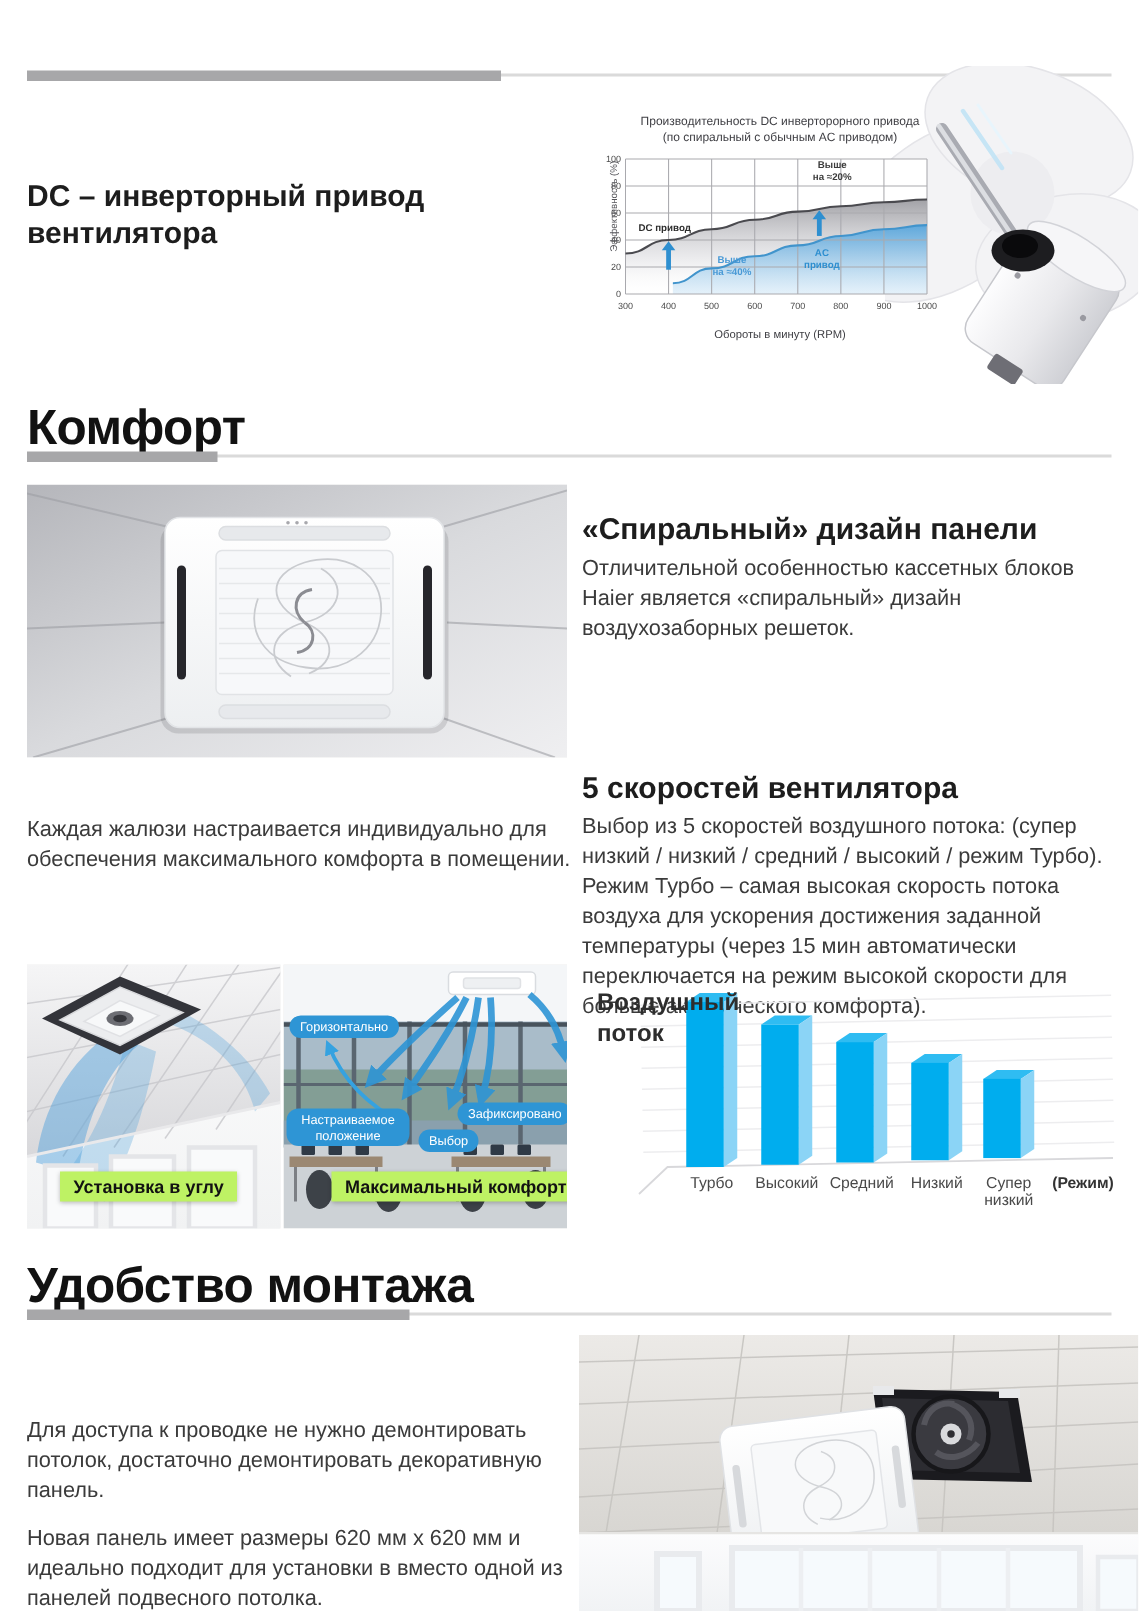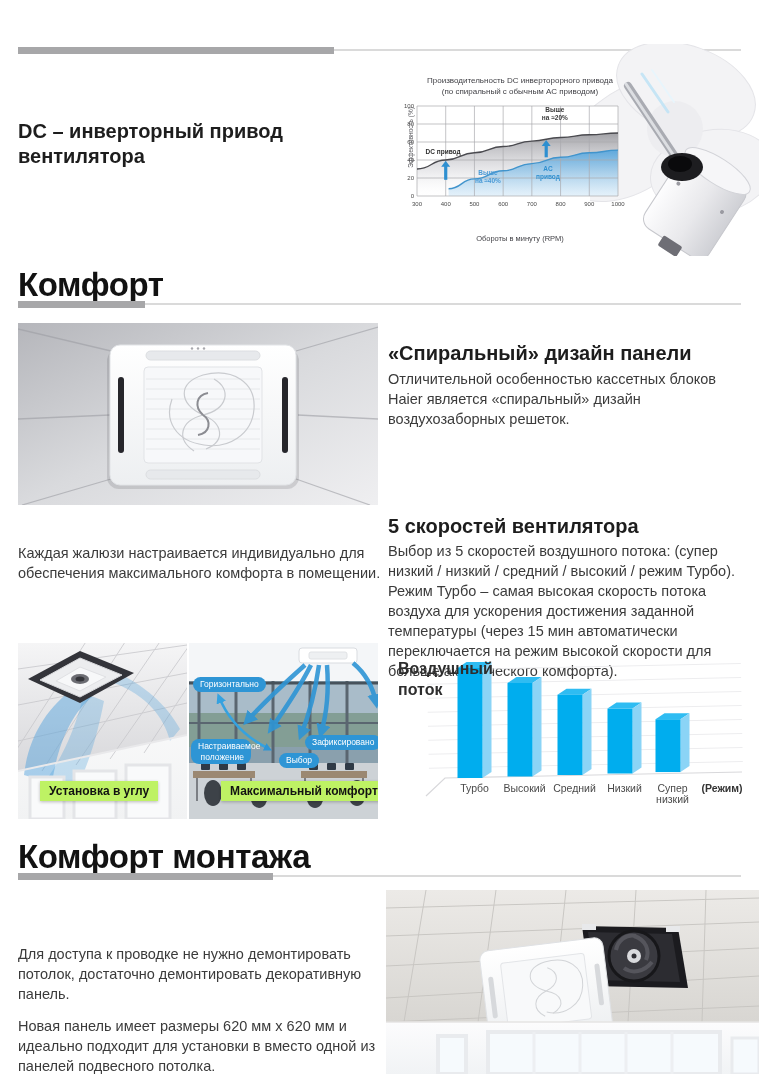--- a/index.html
+++ b/index.html
@@ -10,24 +10,24 @@
   .rule{position:absolute;left:18px;width:723px;height:8px}
   .rule .line{position:absolute;left:0;right:0;top:2px;height:2px;background:#dadada}
   .rule .bar{position:absolute;left:0;top:0;height:7px;background:#a7a7a9}
   .h2{position:absolute;font-size:20px;font-weight:bold;color:#1d1d1d;line-height:1.27}
   .p{position:absolute;font-size:14.5px;color:#3b3b3b;line-height:1.38}
   .photo{position:absolute;overflow:hidden;background:#eee}
   .photo svg{display:block}
   .caption{position:absolute;background:#bef264;box-shadow:0 1px 3px rgba(0,0,0,.25);
            padding:3px 9px;font-size:12px;font-weight:bold;color:#121212;white-space:nowrap}
   .tag{position:absolute;background:#2e95d5;color:#fff;border-radius:8px;
-       padding:2px 7px;font-size:8.5px;line-height:1.25;text-align:right}
+       padding:2px 7px;font-size:8.5px;line-height:1.25;text-align:center}
   .effchart{position:absolute;left:398px;top:76px;width:244px;text-align:center;z-index:2}
   .ct{font-size:8px;color:#3f3f44;line-height:1.35}
-  .cxl{font-size:7.5px;color:#3f3f44;margin-top:18px}
+  .cxl{font-size:7.5px;color:#3f3f44;margin-top:1px}
   .cyl{position:absolute;left:-33px;top:58px;width:90px;text-align:center;
        font-size:6.5px;color:#55555a;transform:rotate(-90deg)}
   .motor{position:absolute;left:590px;top:44px;z-index:1}
   .fanchart{position:absolute;left:398px;top:645px;width:361px;height:172px}
   .fc-ylabel{position:absolute;left:0;top:14px;width:74px;font-size:16px;font-weight:bold;
              color:#2d2d2d;line-height:1.3;text-align:left}
   #effplot text,#barplot text{font-family:"Liberation Sans","DejaVu Sans",sans-serif}
 </style>
 </head>
 <body>
@@ -294,21 +294,21 @@
       <g stroke="#2e95d5" stroke-width="4.5" fill="none" opacity="0.9">
         <path d="M116,22 C98,38 78,56 58,78" marker-end="url(#ah)"></path>
         <path d="M122,22 C110,46 96,66 82,86" marker-end="url(#ah)"></path>
         <path d="M130,22 C126,50 120,72 112,92" marker-end="url(#ah)"></path>
         <path d="M138,22 C140,48 138,70 132,90" marker-end="url(#ah)"></path>
         <path d="M164,20 C176,30 184,44 187,60" marker-end="url(#ah)"></path>
       </g>
       <path d="M30,54 Q44,88 80,106" stroke="#35a2e0" stroke-width="2.5" fill="none" marker-start="url(#ahr)" marker-end="url(#ah)"></path>
     </svg>
     <div class="tag" style="left:4px;top:34px">Горизонтально</div>
-    <div class="tag" style="left:2px;top:96px;width:60px">Настраиваемое положение</div>
+    <div class="tag" style="left:2px;top:96px;width:82px">Настраиваемое положение</div>
     <div class="tag" style="left:90px;top:110px">Выбор</div>
     <div class="tag" style="left:116px;top:92px">Зафиксировано</div>
     <div class="caption" style="left:32px;top:138px">Максимальный комфорт</div>
   </div>
 
   <div class="fanchart">
     <div class="fc-ylabel">Воздушный поток</div>
     <svg id="barplot" width="361" height="168" viewBox="0 0 361 168">
         <g transform="rotate(-1.2 180 80)">
           <line x1="30" y1="22" x2="344" y2="22" stroke="#ededef" stroke-width="1"></line>
@@ -338,21 +338,21 @@
         <rect x="209.5" y="63.599999999999994" width="25" height="64.9" fill="#00ADEE"></rect>
         <text x="226.5" y="147" fill="#4a4a4a" font-size="10.5" text-anchor="middle"><tspan x="226.5" dy="0">Низкий</tspan></text>
         <polygon points="257.5,74.25999999999999 266.5,68.25999999999999 291.5,68.25999999999999 282.5,74.25999999999999" fill="#2FBCF2"></polygon>
         <polygon points="282.5,74.25999999999999 291.5,68.25999999999999 291.5,121.06 282.5,127.06" fill="#8BD4F6"></polygon>
         <rect x="257.5" y="74.25999999999999" width="25" height="52.800000000000004" fill="#00ADEE"></rect>
         <text x="274.5" y="147" fill="#4a4a4a" font-size="10.5" text-anchor="middle"><tspan x="274.5" dy="0">Супер</tspan><tspan x="274.5" dy="11">низкий</tspan></text>
         <text x="324" y="147" fill="#333333" font-size="10.5" font-weight="bold" text-anchor="middle">(Режим)</text>
       </svg>
   </div>
 
-  <div class="h1" style="top:838px">Комфорт монтажа</div>
+  <div class="h1" style="top:838px">Удобство монтажа</div>
   <div class="rule" style="top:873px">
     <div class="line"></div>
     <div class="bar" style="width:255px"></div>
   </div>
 
   <div class="p" style="left:18px;top:944px;width:376px">Для доступа к проводке не нужно демонтировать потолок, достаточно демонтировать декоративную панель.</div>
   <div class="p" style="left:18px;top:1016px;width:372px">Новая панель имеет размеры 620 мм x 620 мм и идеально подходит для установки в вместо одной из панелей подвесного потолка.</div>
 
   <div class="photo" style="left:386px;top:890px;width:373px;height:184px">
     <svg width="373" height="184" viewBox="0 0 373 184">

